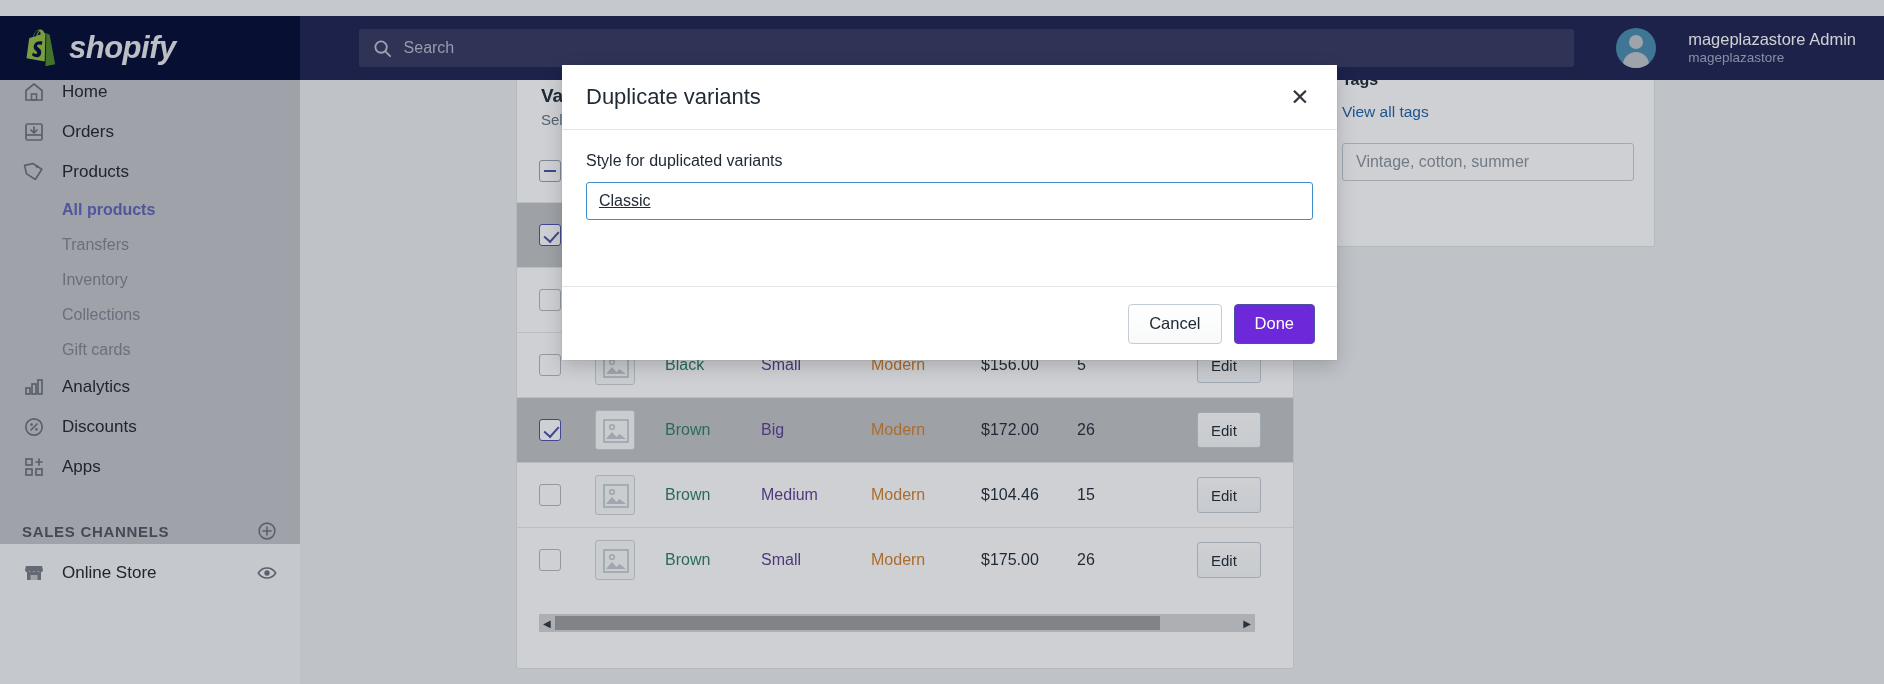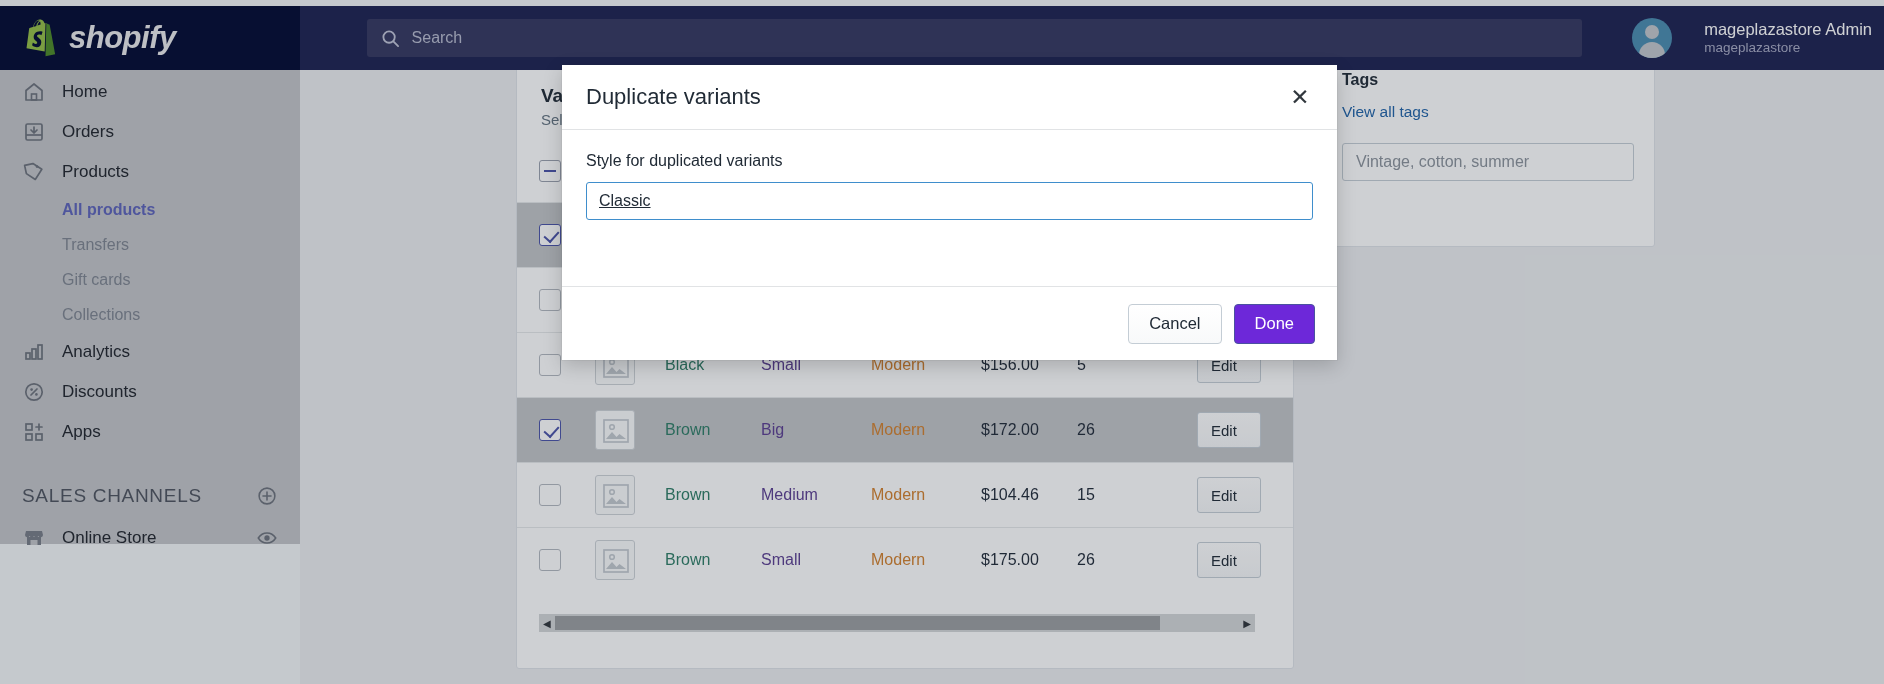--- a/index.html
+++ b/index.html
@@ -15,21 +15,21 @@
   #app {
     position: relative;
     width: 1884px;
     height: 684px;
     background: #f4f6f8;
   }
 
   
   .topbar {
     position: absolute;
-    top: 6px; left: 0;
+    top: 16px; left: 0;
     width: 1884px; height: 64px;
     background: #1c2050;
     display: flex;
     align-items: center;
     z-index: 30;
   }
   .logo-zone {
     width: 300px; height: 64px;
     background: #000831;
     display: flex;
@@ -56,21 +56,21 @@
     border-radius: 3px;
     display: flex;
     align-items: center;
     padding: 0 14px;
   }
   .search-box svg { flex: none; margin-right: 12px; }
   .search-ph { color: #b9bcd0; font-size: 16px; }
   .user-zone {
     display: flex;
     align-items: center;
-    padding-right: 12px;
+    padding-right: 28px;
     padding-left: 18px;
     gap: 32px;
   }
   .avatar {
     width: 40px; height: 40px;
     border-radius: 50%;
     background: #4a8cb0;
     position: relative;
     overflow: hidden;
     flex: none;
@@ -124,22 +124,22 @@
   .sub-item.active { color: #5d63ba; font-weight: bold; }
   .sales-head {
     display: flex;
     align-items: center;
     justify-content: space-between;
     padding: 0 22px 0 22px;
     height: 44px;
     margin-top: 22px;
   }
   .sales-head .t {
-    font-size: 19px;
-    font-weight: normal;
+    font-size: 15px;
+    font-weight: bold;
     letter-spacing: 0.7px;
     color: #4e535e;
   }
 
   
   .main {
     position: absolute;
     top: 64px; left: 300px;
     width: 1584px; height: 620px;
     background: #eceef0;
@@ -413,24 +413,27 @@
       <span class="lbl">Products</span>
     </div>
 
     <div class="sub-item active">
       <span>All products</span>
     </div>
     <div class="sub-item">
       <span>Transfers</span>
     </div>
     <div class="sub-item">
-      <span>Gift cards</span>
+      <span>Inventory</span>
     </div>
     <div class="sub-item">
       <span>Collections</span>
+    </div>
+    <div class="sub-item">
+      <span>Gift cards</span>
     </div>
 
 
     <div class="nav-item">
       <svg class="nav-icon" viewBox="0 0 24 24">
         <rect x="4" y="13" width="4" height="6" fill="none" stroke="#6c717b" stroke-width="1.7"></rect>
         <rect x="10" y="9" width="4" height="10" fill="none" stroke="#6c717b" stroke-width="1.7"></rect>
         <rect x="16" y="5" width="4" height="14" fill="none" stroke="#6c717b" stroke-width="1.7"></rect>
       </svg>
       <span class="lbl">Analytics</span>

